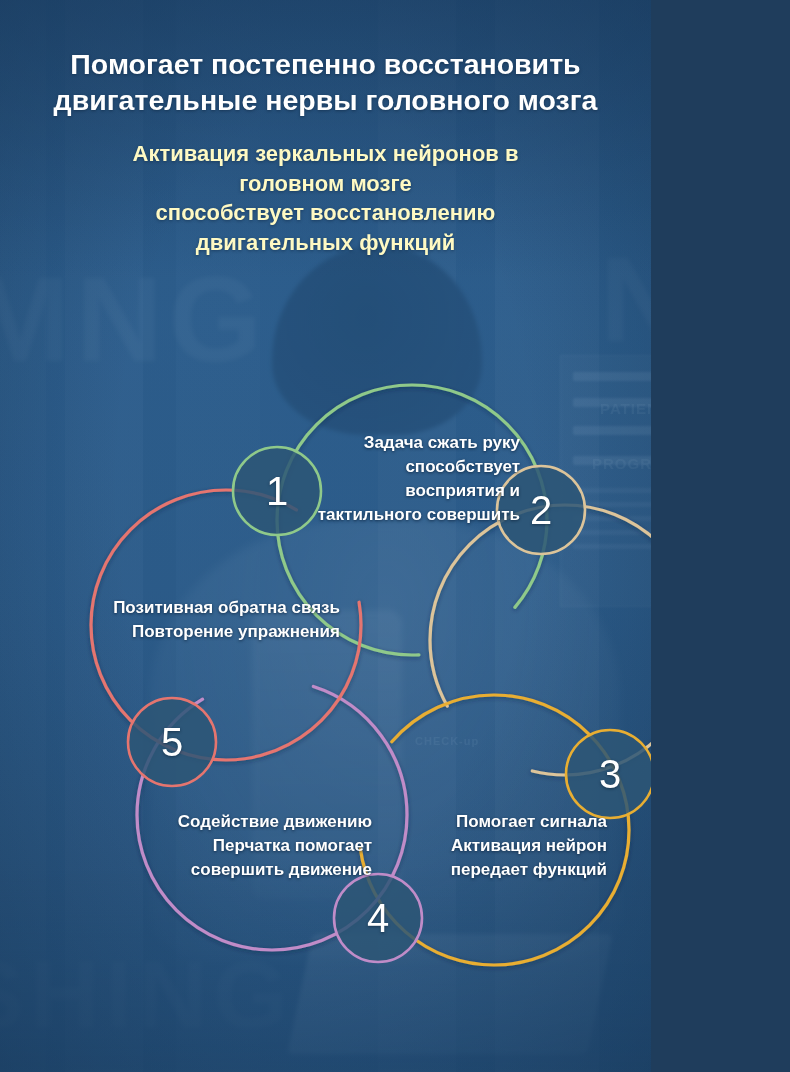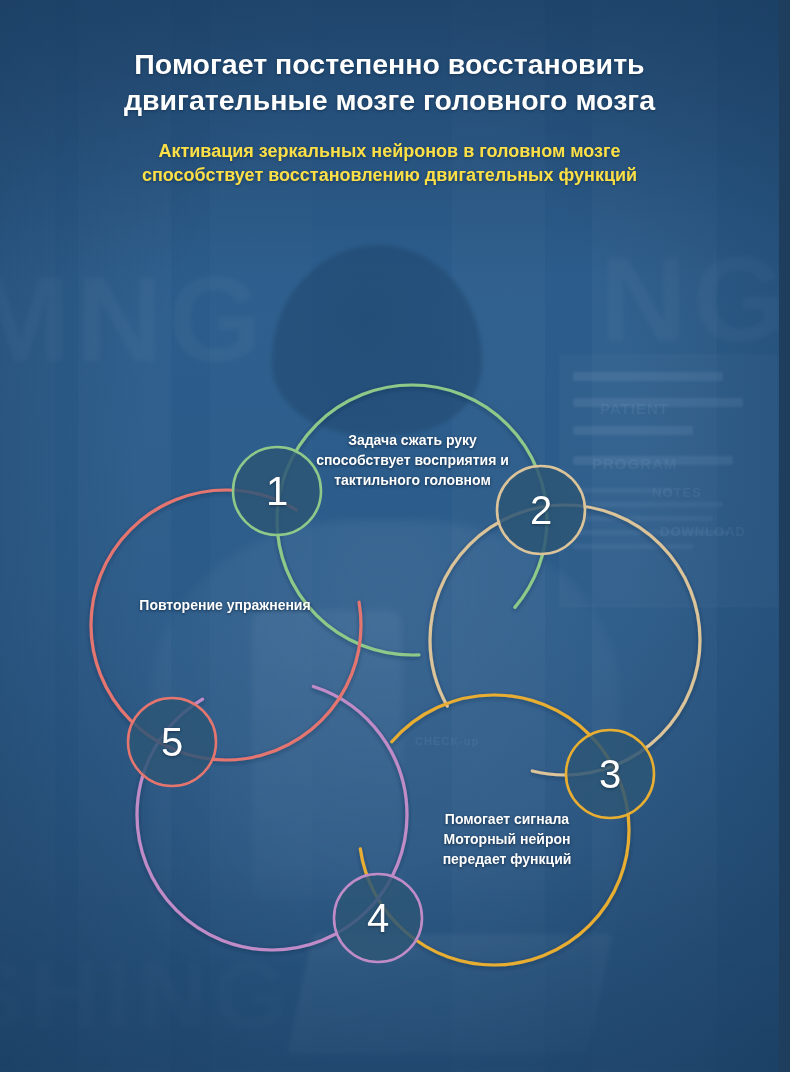--- a/index.html
+++ b/index.html
@@ -2,21 +2,21 @@
 <html><head>
 <meta charset="utf-8">
 <style>
   html, body {
     margin: 0;
     padding: 0;
     background: #1f3d5c;
   }
   #page {
     position: relative;
-    width: 779px;
+    width: 651px;
     height: 1072px;
     overflow: hidden;
     font-family: "Liberation Sans", sans-serif;
     background: #2e5a85;
   }
 
   
   .bg-layer { position: absolute; inset: 0; }
 
   .bg-base {
@@ -140,44 +140,44 @@
   }
   .title {
     color: #ffffff;
     font-size: 28.5px;
     font-weight: 700;
     line-height: 1.28;
     margin: 0 46px;
     text-shadow: 0 1px 3px rgba(12,34,58,0.55);
   }
   .subtitle {
-    color: #fde047;
-    font-size: 18px;
+    color: #fef9c3;
+    font-size: 22px;
     font-weight: 700;
     line-height: 1.35;
     margin: 20px 92px 0;
     text-shadow: 0 1px 3px rgba(12,34,58,0.5);
   }
 
   
   .diagram {
     position: absolute;
     left: 0; top: 0;
     width: 790px; height: 1072px;
     z-index: 15;
   }
   .diagram svg { display: block; width: 790px; height: 1072px; overflow: visible; }
 
   .ring { fill: none; stroke-width: 3.2; stroke-linecap: round; }
 
   .label {
     position: absolute;
-    text-align: center;
+    text-align: right;
     color: #ffffff;
-    font-size: 14px;
+    font-size: 17px;
     font-weight: 700;
     line-height: 1.42;
     text-shadow: 0 1px 3px rgba(10,30,52,0.75);
     z-index: 18;
     pointer-events: none;
   }
   .badge-num {
     position: absolute;
     color: #ffffff;
     font-size: 40px;
@@ -225,21 +225,21 @@
   <div class="bg-desk"></div>
   <div class="bg-laptop"></div>
 
   <div class="bg-layer bg-tint"></div>
   <div class="bg-layer bg-vignette"></div>
   <div class="bg-layer bg-topdark"></div>
 
   <div class="header">
     <h1 class="title">
       <span>Помогает постепенно восстановить</span><br>
-      <span>двигательные мозге головного мозга</span>
+      <span>двигательные нервы головного мозга</span>
     </h1>
     <p class="subtitle">
       <span>Активация зеркальных нейронов в головном мозге</span><br>
       <span>способствует восстановлению двигательных функций</span>
     </p>
   </div>
 
   <div class="diagram">
     <svg viewBox="0 0 790 1072" xmlns="http://www.w3.org/2000/svg">
       <defs>
@@ -273,28 +273,34 @@
 
   <div class="badge-num" style="left:257px; top:471px; width:40px;">1</div>
   <div class="badge-num" style="left:521px; top:490px; width:40px;">2</div>
   <div class="badge-num" style="left:590px; top:754px; width:40px;">3</div>
   <div class="badge-num" style="left:358px; top:898px; width:40px;">4</div>
   <div class="badge-num" style="left:152px; top:722px; width:40px;">5</div>
 
   <div class="label" style="left:305px; top:431px; width:215px;">
     <div>Задача сжать руку</div>
     <div>способствует восприятия и</div>
-    <div>тактильного головном</div>
+    <div>тактильного совершить</div>
   </div>
 
 
   <div class="label" style="left:407px; top:810px; width:200px;">
     <div>Помогает сигнала</div>
-    <div>Моторный нейрон</div>
+    <div>Активация нейрон</div>
     <div>передает функций</div>
   </div>
 
+  <div class="label" style="left:172px; top:810px; width:200px;">
+    <div>Содействие движению</div>
+    <div>Перчатка помогает</div>
+    <div>совершить движение</div>
+  </div>
 
   <div class="label" style="left:110px; top:596px; width:230px;">
+    <div>Позитивная обратна связь</div>
     <div>Повторение упражнения</div>
   </div>
 
 </div>
 
 </body></html>

